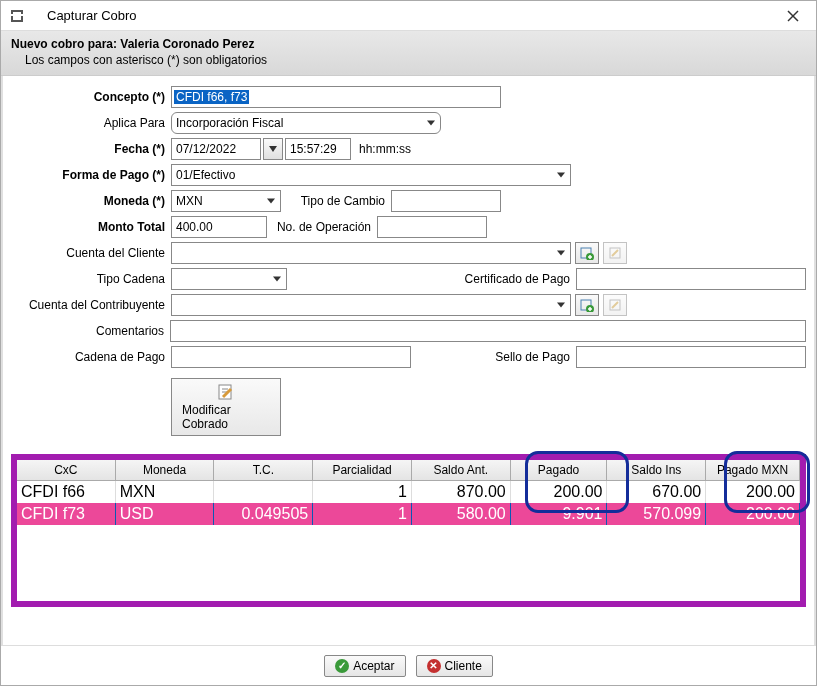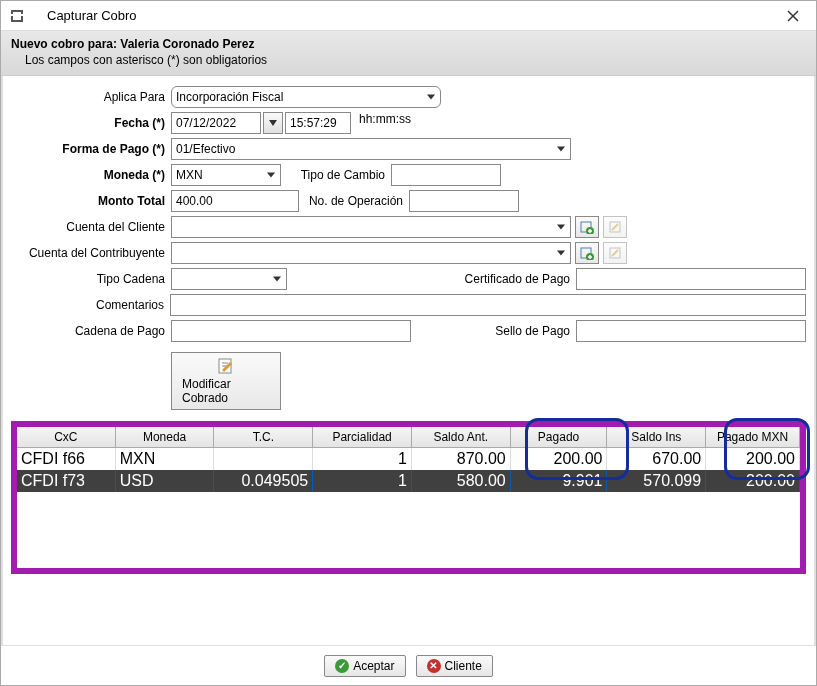--- a/index.html
+++ b/index.html
@@ -17,44 +17,44 @@
 .lbl { width: 160px; text-align: right; padding-right: 6px; }
 .lbl.bold { font-weight: bold; }
 input[type=text], select, .combo, .readonly { height: 22px; border: 1px solid #888; padding: 0 4px; font-size: 12px; background: #fff; }
 .readonly { background: #f0f0f0; }
 .dd-wrap { position: relative; display: inline-block; }
 .dd-wrap::after { content: ''; position: absolute; right: 6px; top: 50%; width: 0; height: 0; border-left: 4px solid transparent; border-right: 4px solid transparent; border-top: 5px solid #333; transform: translateY(-50%); pointer-events: none; }
 .concepto { width: 330px; background: #fff; }
 .concepto .selected { background: #0a64c4; color: #fff; padding: 0 2px; }
 .sel-mid { width: 270px; border-radius: 6px; }
 .sel-wide { width: 400px; }
-.date-wrap { display: inline-flex; gap: 2px; }
+.date-wrap { display: inline-flex; align-items: center; gap: 2px; }
 .date-input { width: 90px; }
 .time-input { width: 66px; }
 .date-btn { width: 20px; height: 22px; border: 1px solid #888; background: linear-gradient(#fafafa,#e0e0e0); display: flex; align-items: center; justify-content: center; }
 .hhmmss { margin-left: 6px; }
 .sm-lbl { width: 110px; text-align: right; padding-right: 6px; }
 .sm-input { width: 110px; }
 .mxn-sel { width: 110px; }
-.monto-input { width: 128px; border: 1px solid #3676b8; }
+.monto-input { width: 96px; border: 1px solid #3676b8; }
 .icon-btn { width: 24px; height: 22px; border: 1px solid #888; background: linear-gradient(#fafafa,#e8e8e8); display: inline-flex; align-items: center; justify-content: center; margin-left: 4px; cursor: pointer; }
 .icon-btn.disabled { opacity: 0.5; }
 .cert-input { width: 230px; }
 .sello-input { width: 230px; }
 .coment-input { width: 640px; }
-.modificar-btn { display: inline-flex; flex-direction: column; align-items: center; border: 1px solid #888; background: linear-gradient(#fafafa,#e8e8e8); padding: 4px 10px; margin: 6px 0 11px 160px; cursor: pointer; width: 110px; }
+.modificar-btn { display: inline-flex; flex-direction: column; align-items: center; border: 1px solid #888; background: linear-gradient(#fafafa,#e8e8e8); padding: 4px 10px; margin: 6px 0 18px 160px; cursor: pointer; width: 110px; }
 .modificar-btn .ico { width: 18px; height: 18px; margin-bottom: 2px; }
 .table { border: 6px solid #a21caf; width: 100%; }
 .table-head { display: flex; background: linear-gradient(#f5f5f5,#e4e4e4); border-bottom: 1px solid #aaa; }
 .th { border-right: 1px solid #aaa; padding: 3px 4px; text-align: center; font-size: 12px; }
 .table-body { height: 120px; overflow: auto; }
 .tr { display: flex; }
 .td { border-right: 1px solid #ddd; padding: 2px 4px; text-align: right; font-size: 16px; overflow: hidden; white-space: nowrap; }
 .td.left { text-align: left; }
-.tr.sel { background: #404040; color: #fff; }
+.tr.sel { background: #ec4899; color: #fff; }
 .tr.sel .td { border-right: 1px solid #0a5ab4; }
 .col-cxc { width: 100px; }
 .col-mon { width: 100px; }
 .col-tc { width: 100px; }
 .col-par { width: 100px; }
 .col-sa { width: 100px; }
 .col-pag { width: 98px; }
 .col-si { width: 100px; }
 .col-pm { width: 95px; }
 .highlight-box { outline: 3px solid #142d9a; border-radius: 10px; position: absolute; pointer-events: none; }
@@ -86,20 +86,26 @@
     </span>
   </div>
 
   <div class="header">
     <div class="h1">Nuevo cobro para: Valeria Coronado Perez</div>
     <div class="h2">Los campos con asterisco (*) son obligatorios</div>
   </div>
 
   <div class="body">
 
+    <div class="form-row">
+      <div class="lbl bold">Concepto (*)</div>
+      <div class="concepto" style="height:22px;border:1px solid #888;display:flex;align-items:center;padding:0 2px;">
+          <span class="selected">CFDI f66, f73</span>
+        </div>
+    </div>
 
     <div class="form-row">
       <div class="lbl">Aplica Para</div>
       <span class="dd-wrap"><input type="text" class="sel-mid" value="Incorporación Fiscal" style=""></span>
     </div>
 
 
     <div class="form-row">
       <div class="lbl bold">Fecha (*)</div>
       <div class="date-wrap">
@@ -146,44 +152,44 @@
         </span>
       <span class="icon-btn disabled">
           <svg width="14" height="14">
             <rect x="2" y="2" width="10" height="10" fill="none" stroke="#888" stroke-width="1"></rect>
             <line x1="4" y1="10" x2="10" y2="4" stroke="#c79a3a" stroke-width="2"></line>
           </svg>
         </span>
     </div>
 
     <div class="form-row">
-      <div class="lbl">Cuenta del Contribuyente</div>
-      <span class="dd-wrap"><input type="text" class="sel-wide" value="" style=""></span>
-      <span class="icon-btn">
-          <svg width="14" height="14">
-            <rect x="1" y="2" width="10" height="10" fill="none" stroke="#4a80b0" stroke-width="1"></rect>
-            <circle cx="10" cy="11" r="4" fill="#3a9a3a"></circle>
-            <line x1="10" y1="9" x2="10" y2="13" stroke="#fff" stroke-width="1.5"></line>
-            <line x1="8" y1="11" x2="12" y2="11" stroke="#fff" stroke-width="1.5"></line>
-          </svg>
-        </span>
-      <span class="icon-btn disabled">
-          <svg width="14" height="14">
-            <rect x="2" y="2" width="10" height="10" fill="none" stroke="#888" stroke-width="1"></rect>
-            <line x1="4" y1="10" x2="10" y2="4" stroke="#c79a3a" stroke-width="2"></line>
-          </svg>
-        </span>
-    </div>
-
-    <div class="form-row">
       <div class="lbl">Tipo Cadena</div>
       <span class="dd-wrap"><input type="text" class="tipo-cadena" readonly="" value="" style=""></span>
       <div style="flex:1"></div>
       <div style="text-align:right;padding-right:6px;">Certificado de Pago</div>
       <input type="text" class="cert-input readonly" readonly="" value="" style="">
+    </div>
+
+    <div class="form-row">
+      <div class="lbl">Cuenta del Contribuyente</div>
+      <span class="dd-wrap"><input type="text" class="sel-wide" value="" style=""></span>
+      <span class="icon-btn">
+          <svg width="14" height="14">
+            <rect x="1" y="2" width="10" height="10" fill="none" stroke="#4a80b0" stroke-width="1"></rect>
+            <circle cx="10" cy="11" r="4" fill="#3a9a3a"></circle>
+            <line x1="10" y1="9" x2="10" y2="13" stroke="#fff" stroke-width="1.5"></line>
+            <line x1="8" y1="11" x2="12" y2="11" stroke="#fff" stroke-width="1.5"></line>
+          </svg>
+        </span>
+      <span class="icon-btn disabled">
+          <svg width="14" height="14">
+            <rect x="2" y="2" width="10" height="10" fill="none" stroke="#888" stroke-width="1"></rect>
+            <line x1="4" y1="10" x2="10" y2="4" stroke="#c79a3a" stroke-width="2"></line>
+          </svg>
+        </span>
     </div>
 
     <div class="form-row">
       <div class="lbl">Comentarios</div>
       <input type="text" class="coment-input" value="" style="">
     </div>
 
     <div class="form-row">
       <div class="lbl">Cadena de Pago</div>
       <input type="text" class="readonly" style="width: 240px;" readonly="" value="">

